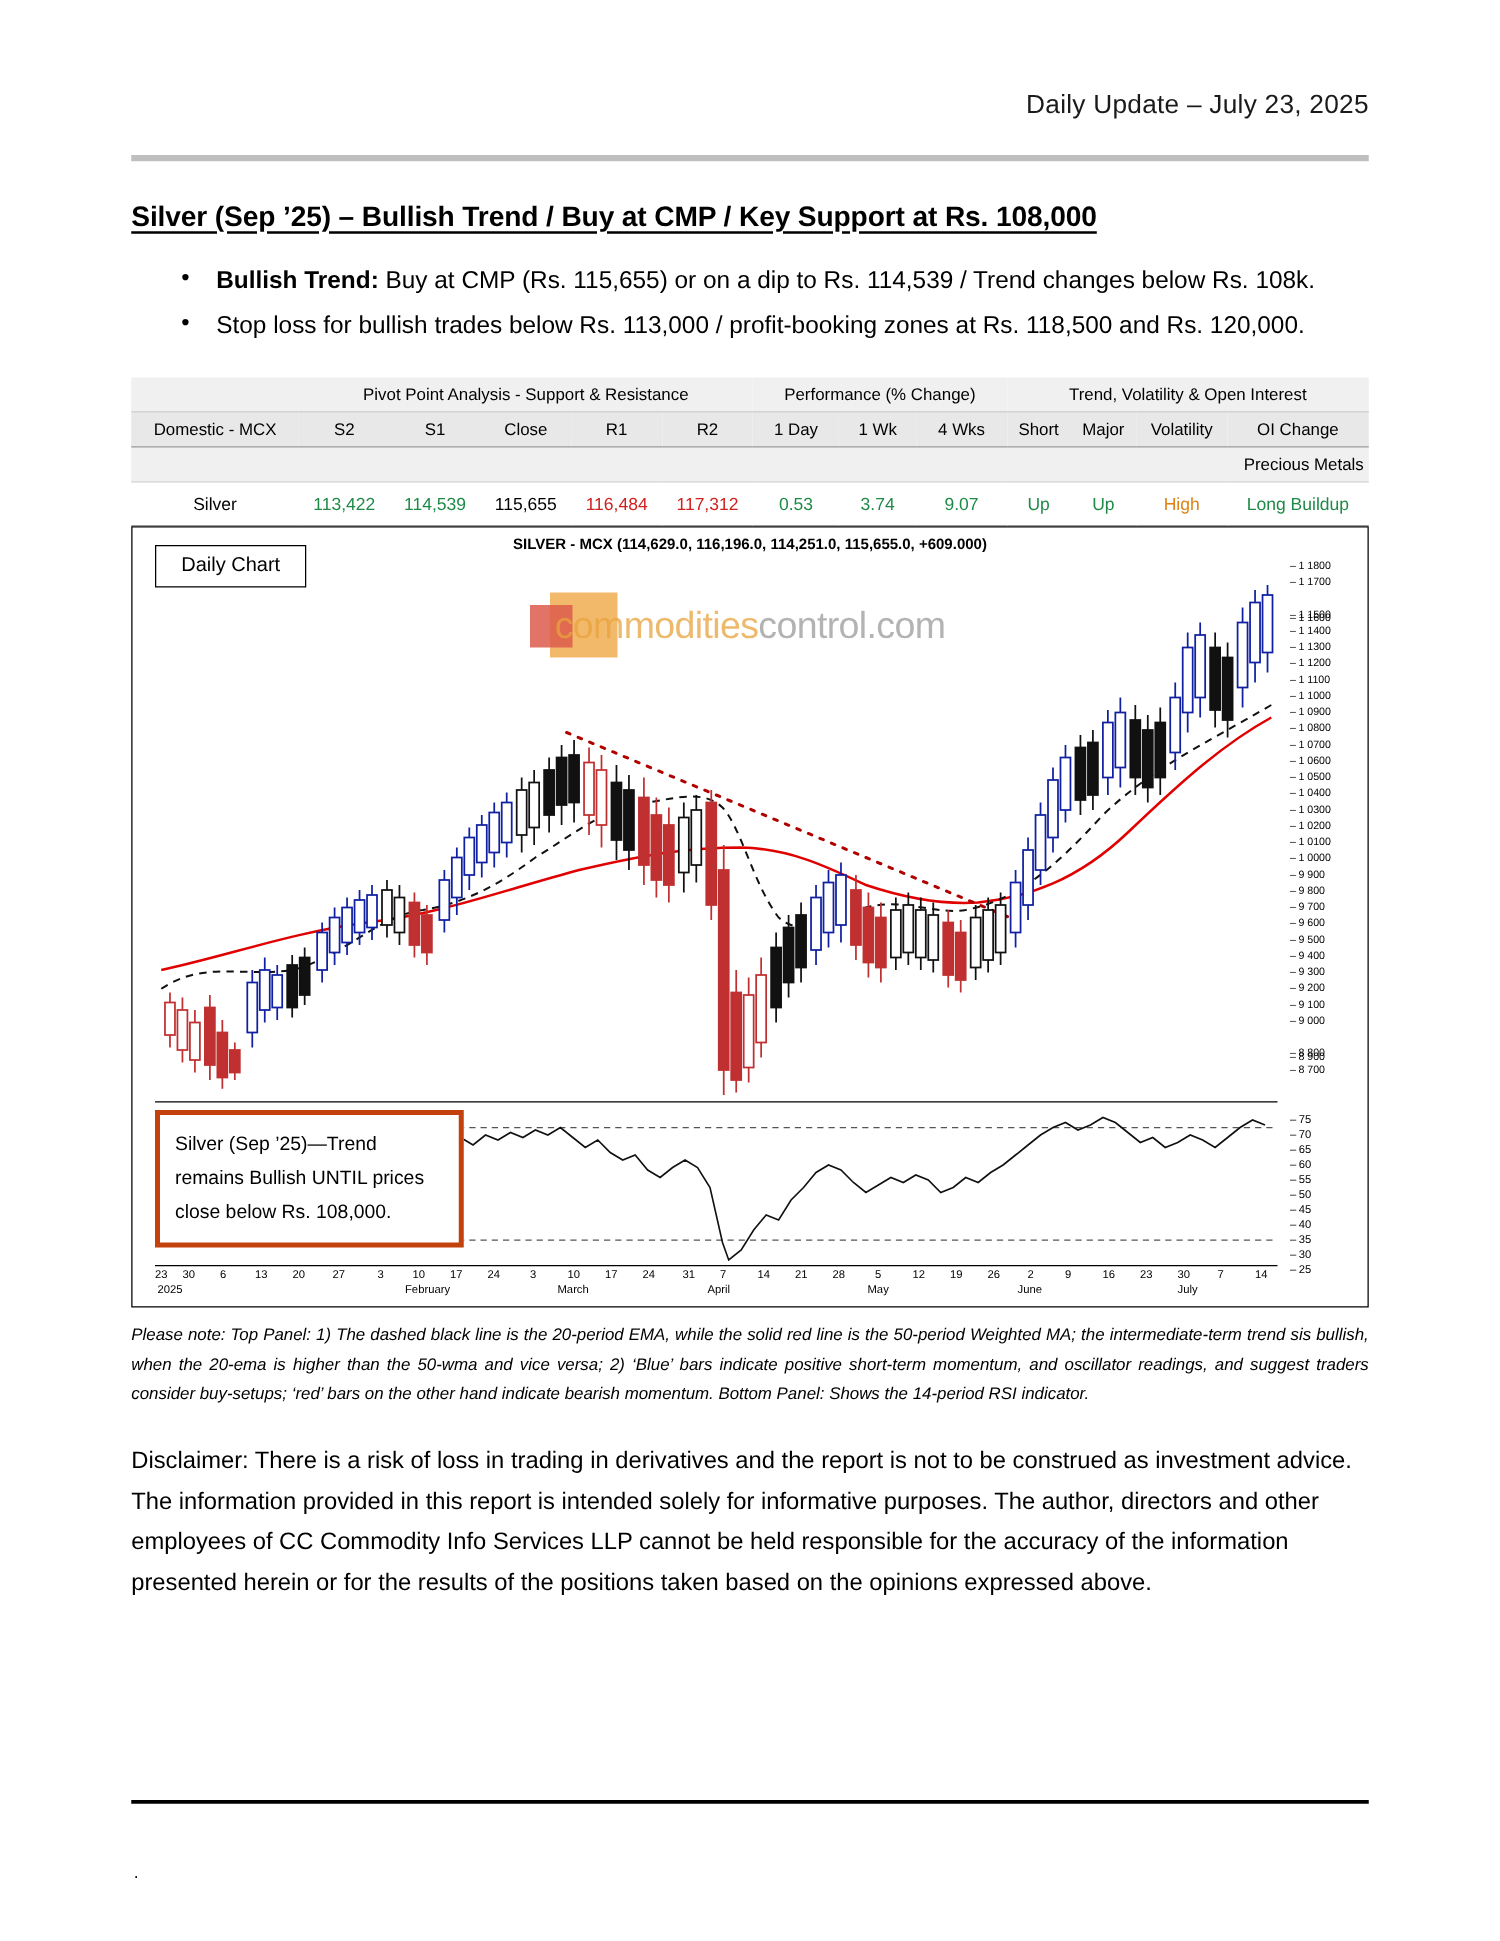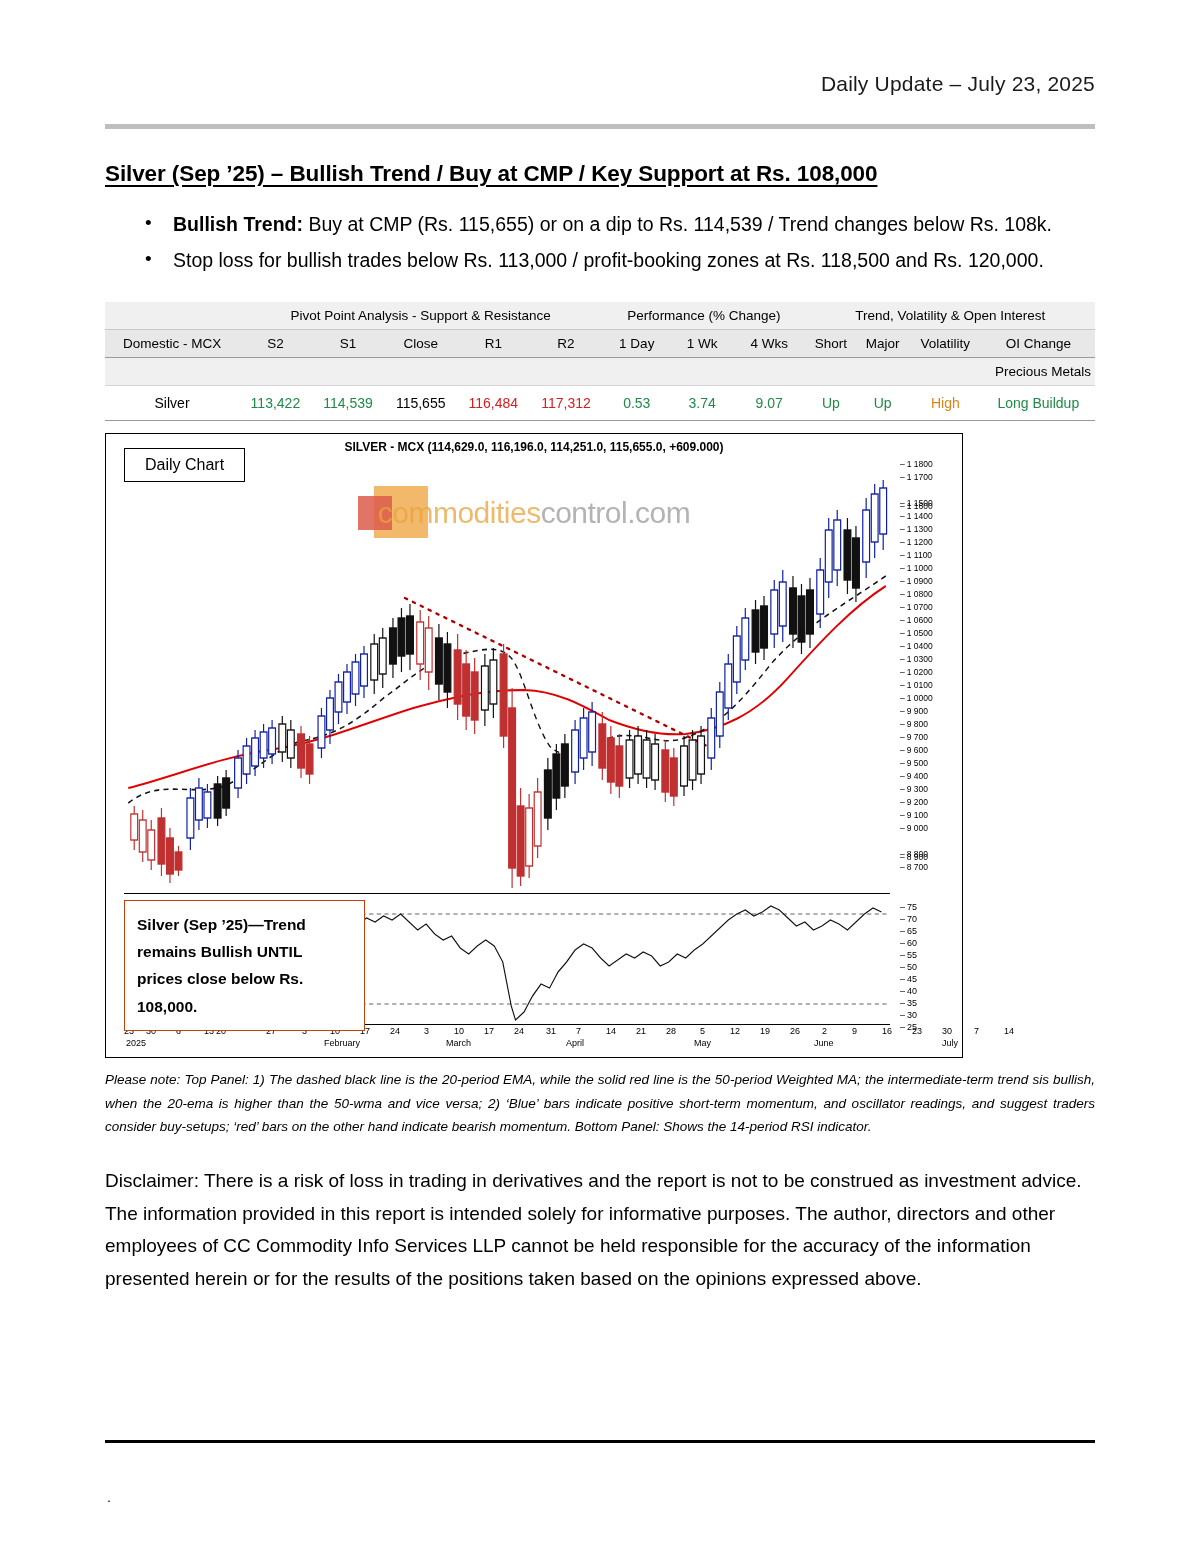--- a/index.html
+++ b/index.html
@@ -98,22 +98,21 @@
     font-size: 14px;
     padding: 9px 4px;
   }
   td.left { text-align: left; padding-left: 10px; }
   .green { color: #1f8a47; }
   .red   { color: #d02020; margin-top: 34px; }
   .orange{ color: #e08214; }
 
   
   .chart-box {
-    margin-top: 12px;
-    width: 858px;
+    width: 990px;
     height: 625px;
     border: 1px solid #000;
     position: relative;
     background: #fff;
     box-sizing: border-box;
   }
   .chart-title {
     position: absolute;
     top: 6px;
     left: 50%;
@@ -210,27 +209,26 @@
     font-size: 9px;
     border-top: 1px solid #000;
   }
   .xaxis .tick { position: absolute; top: 1px; }
   .xaxis .mon  { position: absolute; top: 13px; }
   .callout {
     position: absolute;
     left: 18px;
     top: 466px;
     width: 215px;
-    border: 1px solid #c2410c;
+    border: 4px solid #c2410c;
     background: #fff;
     padding: 10px 12px;
     font-size: 15.5px;
     line-height: 1.75;
     z-index: 6;
-    font-weight: bold;
   }
   .note {
     width: 990px;
     margin-top: 10px;
     font-size: 13.5px;
     font-style: italic;
     line-height: 1.75;
     text-align: justify;
   }
   .disclaimer {
@@ -619,21 +617,21 @@
       <div style="top:126px">25</div>
     </div>
 
     <div class="callout">Silver (Sep ’25)—Trend remains Bullish UNTIL prices close below Rs. 108,000.</div>
 
     <div class="xaxis">
       <div class="tick" style="left:0px">23</div>
       <div class="tick" style="left:22px">30</div>
       <div class="tick" style="left:52px">6</div>
       <div class="tick" style="left:80px">13</div>
-      <div class="tick" style="left:92px">20</div>
+      <div class="tick" style="left:110px">20</div>
       <div class="tick" style="left:142px">27</div>
       <div class="tick" style="left:178px">3</div>
       <div class="tick" style="left:206px">10</div>
       <div class="tick" style="left:236px">17</div>
       <div class="tick" style="left:266px">24</div>
       <div class="tick" style="left:300px">3</div>
       <div class="tick" style="left:330px">10</div>
       <div class="tick" style="left:360px">17</div>
       <div class="tick" style="left:390px">24</div>
       <div class="tick" style="left:422px">31</div>

